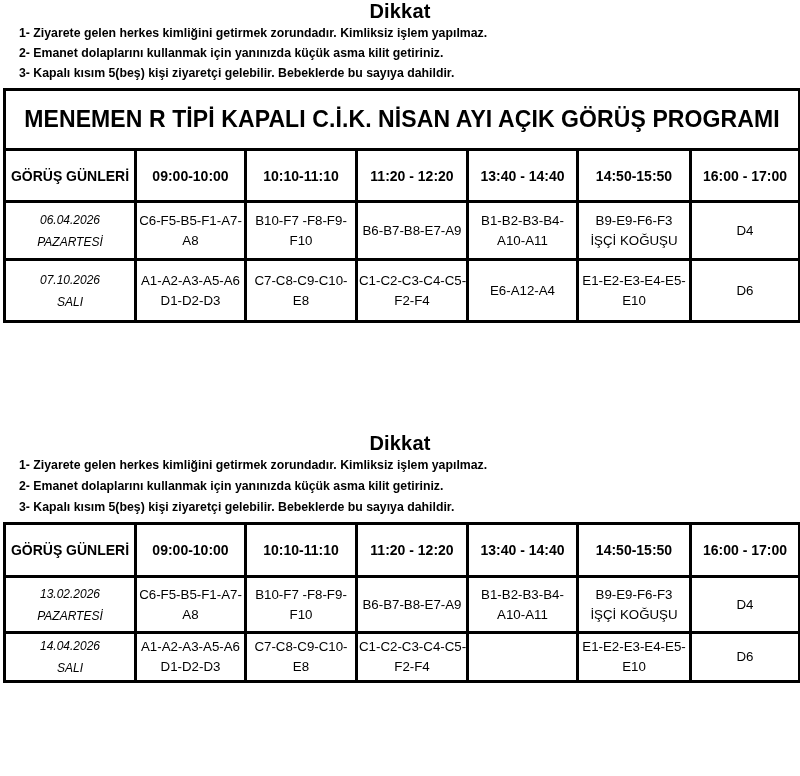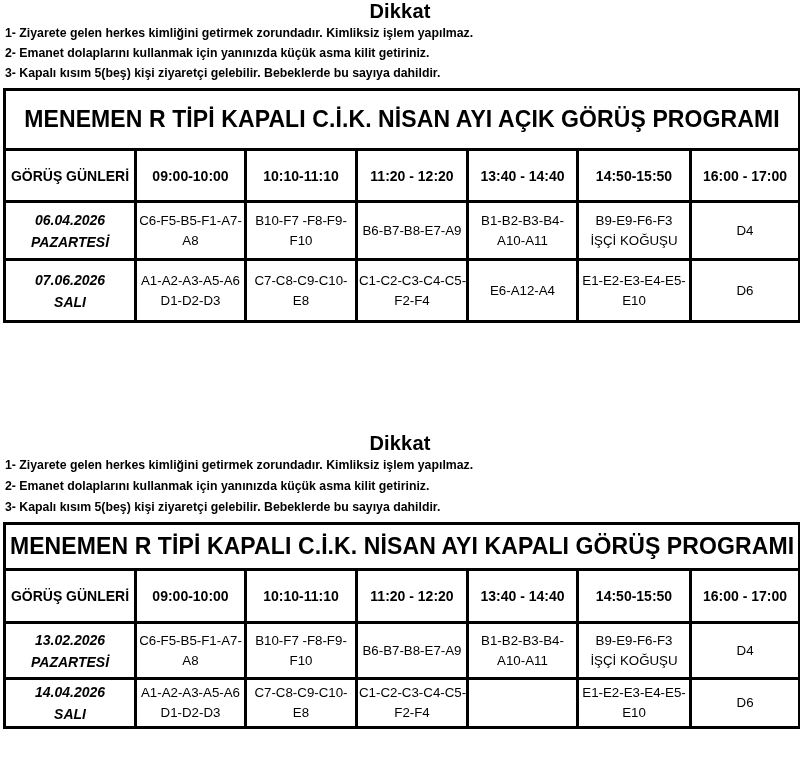--- a/index.html
+++ b/index.html
@@ -6,34 +6,34 @@
   body {
     width: 800px; height: 776px; position: relative; overflow: hidden;
     font-family: "Liberation Sans", "DejaVu Sans", sans-serif; color: #000;
   }
   .block { position: absolute; left: 0; width: 800px; }
   .dikkat {
     text-align: center; font-weight: bold; font-size: 20px; line-height: 22px;
     margin: 0; letter-spacing: 0.2px;
   }
   .note {
-    font-weight: bold; font-size: 12.3px; line-height: 20px; padding-left: 5px;
+    font-weight: bold; font-size: 12.3px; line-height: 20px; padding-left: 19px;
     white-space: nowrap;
   }
   table.prog {
     position: absolute; left: 3px; width: 795px; border-collapse: collapse;
     table-layout: fixed; background: #fff;
   }
   table.prog td, table.prog th {
     border: 3px solid #000; text-align: center; vertical-align: middle;
     padding: 0 1px; overflow: hidden; white-space: nowrap;
   }
   .title-cell { font-weight: bold; font-size: 23px; letter-spacing: 0.1px; }
   .head-cell { font-weight: bold; font-size: 14px; margin-left: 36px; }
-  .day-cell { font-weight: bold; font-style: italic; font-size: 14px; line-height: 22px; }
+  .day-cell { font-weight: normal; font-style: italic; font-size: 12px; line-height: 22px; }
   .slot-cell { font-size: 13.3px; line-height: 20px; }
   .slot-cell span { display: block; }
 </style>
 </head>
 <body>
 
 <div class="block" id="sec0" style="top:0px;">
   <h1 class="dikkat" style="margin-top:0px;">Dikkat</h1>
   <div style="margin-top:1px;">
     <div class="note">1- Ziyarete gelen herkes kimliğini getirmek zorundadır. Kimliksiz işlem yapılmaz.</div>
@@ -87,21 +87,21 @@
         <td class="slot-cell">
           <span>B9-E9-F6-F3</span>
           <span>İŞÇİ KOĞUŞU</span>
         </td>
         <td class="slot-cell">
           <span>D4</span>
         </td>
       </tr>
   <tr style="height:62px;" class="data-row">
         <td class="day-cell">
-          <div>07.06.2026</div>
+          <div>07.10.2026</div>
           <div>SALI</div>
         </td>
         <td class="slot-cell">
           <span>A1-A2-A3-A5-A6</span>
           <span>D1-D2-D3</span>
         </td>
         <td class="slot-cell">
           <span>C7-C8-C9-C10-</span>
           <span>E8</span>
         </td>
@@ -135,23 +135,20 @@
   <colgroup>
     <col style="width:131px">
       <col style="width:110px">
       <col style="width:111px">
       <col style="width:111px">
       <col style="width:110px">
       <col style="width:113px">
       <col style="width:109px">
   </colgroup>
   <tbody>
-      <tr style="height:46px;">
-    <td colspan="7" class="title-cell">MENEMEN R TİPİ KAPALI C.İ.K. NİSAN AYI KAPALI GÖRÜŞ PROGRAMI</td>
-  </tr>
   <tr style="height:53px;">
     <td class="head-cell">GÖRÜŞ GÜNLERİ</td>
     <td class="head-cell">09:00-10:00</td>
     <td class="head-cell">10:10-11:10</td>
     <td class="head-cell">11:20 - 12:20</td>
     <td class="head-cell">13:40 - 14:40</td>
     <td class="head-cell">14:50-15:50</td>
     <td class="head-cell">16:00 - 17:00</td>
   </tr>
   <tr style="height:56px;" class="data-row">

